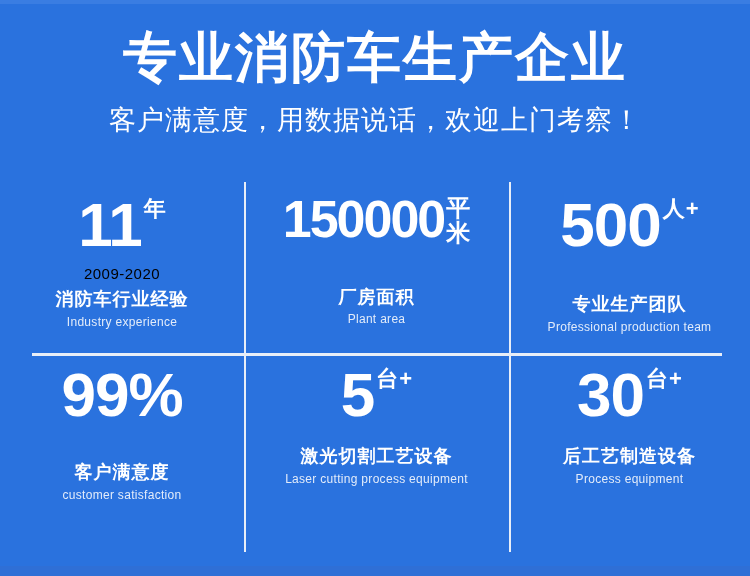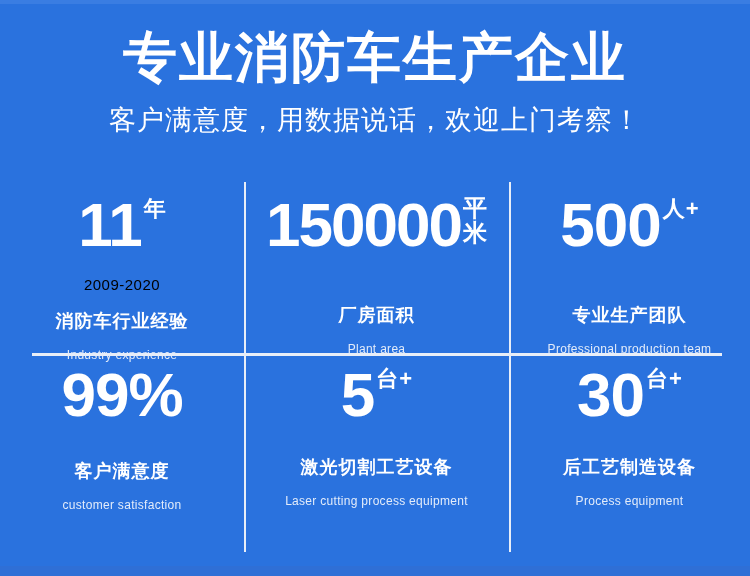--- a/index.html
+++ b/index.html
@@ -105,42 +105,41 @@
     grid-template-rows: 176px 202px;
   }
   .cell {
     position: relative;
     display: flex;
     flex-direction: column;
     align-items: center;
     justify-content: flex-start;
     box-sizing: border-box;
     padding-top: 18px;
-    gap: 11px;
   }
   .cell.row2 {
     padding-top: 12px;
   }
 
   
   .numline {
     display: flex;
     align-items: flex-start;
     justify-content: center;
     line-height: 1;
   }
   .bignum {
     color: #ffffff;
     font-weight: 700;
     font-size: 62px;
     line-height: 0.92;
     letter-spacing: -1px;
   }
   .bignum.wide {
-    font-size: 62px;
+    font-size: 52px;
     letter-spacing: -2px;
   }
 
   
   .suffix {
     color: #ffffff;
     font-weight: 700;
     font-size: 22px;
     line-height: 1;
     margin-left: 2px;
@@ -190,21 +189,21 @@
     letter-spacing: 0.3px;
     margin-top: 4px;
     line-height: 1.25;
     white-space: nowrap;
   }
 
   
   .cell.c1 .cn-label { margin-top: 5px; }
   .cell.c2 .cn-label { margin-top: 40px; }
   .cell.c3 .cn-label { margin-top: 40px; }
-  .cell.c4 .cn-label { margin-top: 26px; }
+  .cell.c4 .cn-label { margin-top: 38px; }
   .cell.c5 .cn-label { margin-top: 22px; }
   .cell.c6 .cn-label { margin-top: 22px; }
 </style>
 </head>
 <body>
 
 <div id="banner">
 
   <div class="edge-band top"></div>
   <div class="edge-band bottom"></div>

